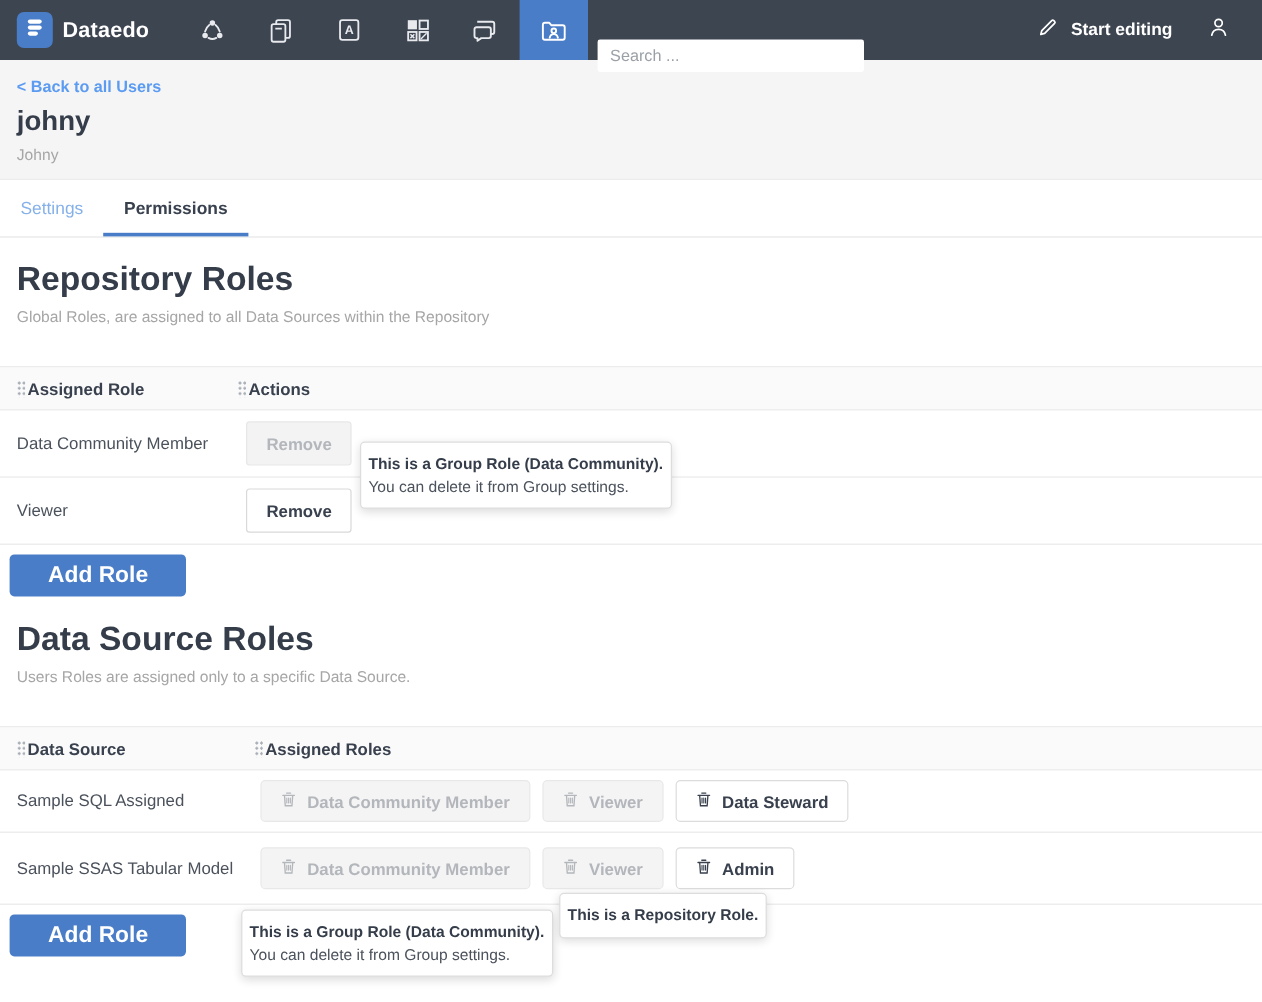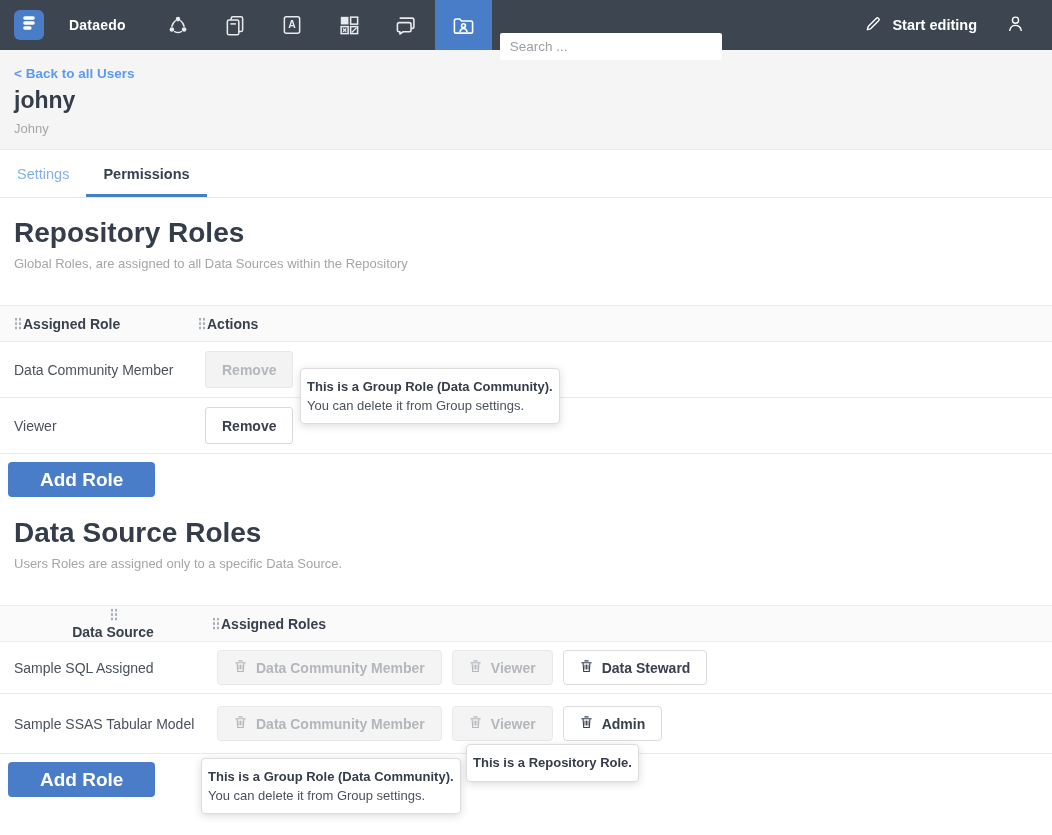--- a/index.html
+++ b/index.html
@@ -13,21 +13,21 @@
   
   .navbar {
     height:50px; background:#3d4551; display:flex; align-items:center;
     color:#e8eaee;
   }
   .logo-tile {
     width:30px; height:30px; border-radius:6px; background:#4a7dc8;
     margin-left:14px; display:flex; align-items:center; justify-content:center;
     flex:0 0 auto;
   }
-  .brand { font-size:14px; font-weight:bold; color:#fff; margin-left:25px; letter-spacing:.2px; }
+  .brand { font-size:18px; font-weight:bold; color:#fff; margin-left:8px; letter-spacing:.2px; }
   .nav-icons { display:flex; align-items:center; margin-left:24px; height:50px; }
   .nav-icon-btn {
     width:57px; height:50px; display:flex; align-items:center; justify-content:center;
     cursor:pointer;
   }
   .nav-icon-btn.active { background:#4a7dc8; }
   .nav-icon-btn svg { display:block; }
   .search-wrap { margin-left:8px;margin-top:43px; }
   .search-input {
     width:222px; height:27px; border:none; border-radius:2px; background:#fff;
@@ -67,21 +67,21 @@
     display:flex; align-items:center; padding-left:14px;
   }
   .tbl-col { display:flex; align-items:center; gap:2px; }
   .col-label { font-size:14px; font-weight:bold; color:#39414e; }
   .drag-dots {
     width:7px; height:14px; flex:0 0 auto; cursor:grab;
     background-image:radial-gradient(circle, #aab0b8 1.1px, transparent 1.3px);
     background-size:4px 4.4px;
   }
   .t1 .tbl-col.c1 { width:184px; }
-  .t2 .tbl-col.c1 { width:198px;flex-direction:column; }
+  .t2 .tbl-col.c1 { width:198px; }
   .tbl-row { display:flex; align-items:center; border-bottom:1px solid #e9e9e9; padding-left:14px; }
   .t1 .tbl-row { height:56px; }
   .t2 .row-a { height:52px; }
   .t2 .row-b { height:60px; }
   .t1 .cell1 { width:184px; }
   .t2 .cell1 { width:198px; }
   .cell-text { font-size:14px; color:#4b525c; }
   .cell2 { display:flex; align-items:center; padding-left:7px; }
   .t2 .cell2 { padding-left:5px; gap:10px; }
 

